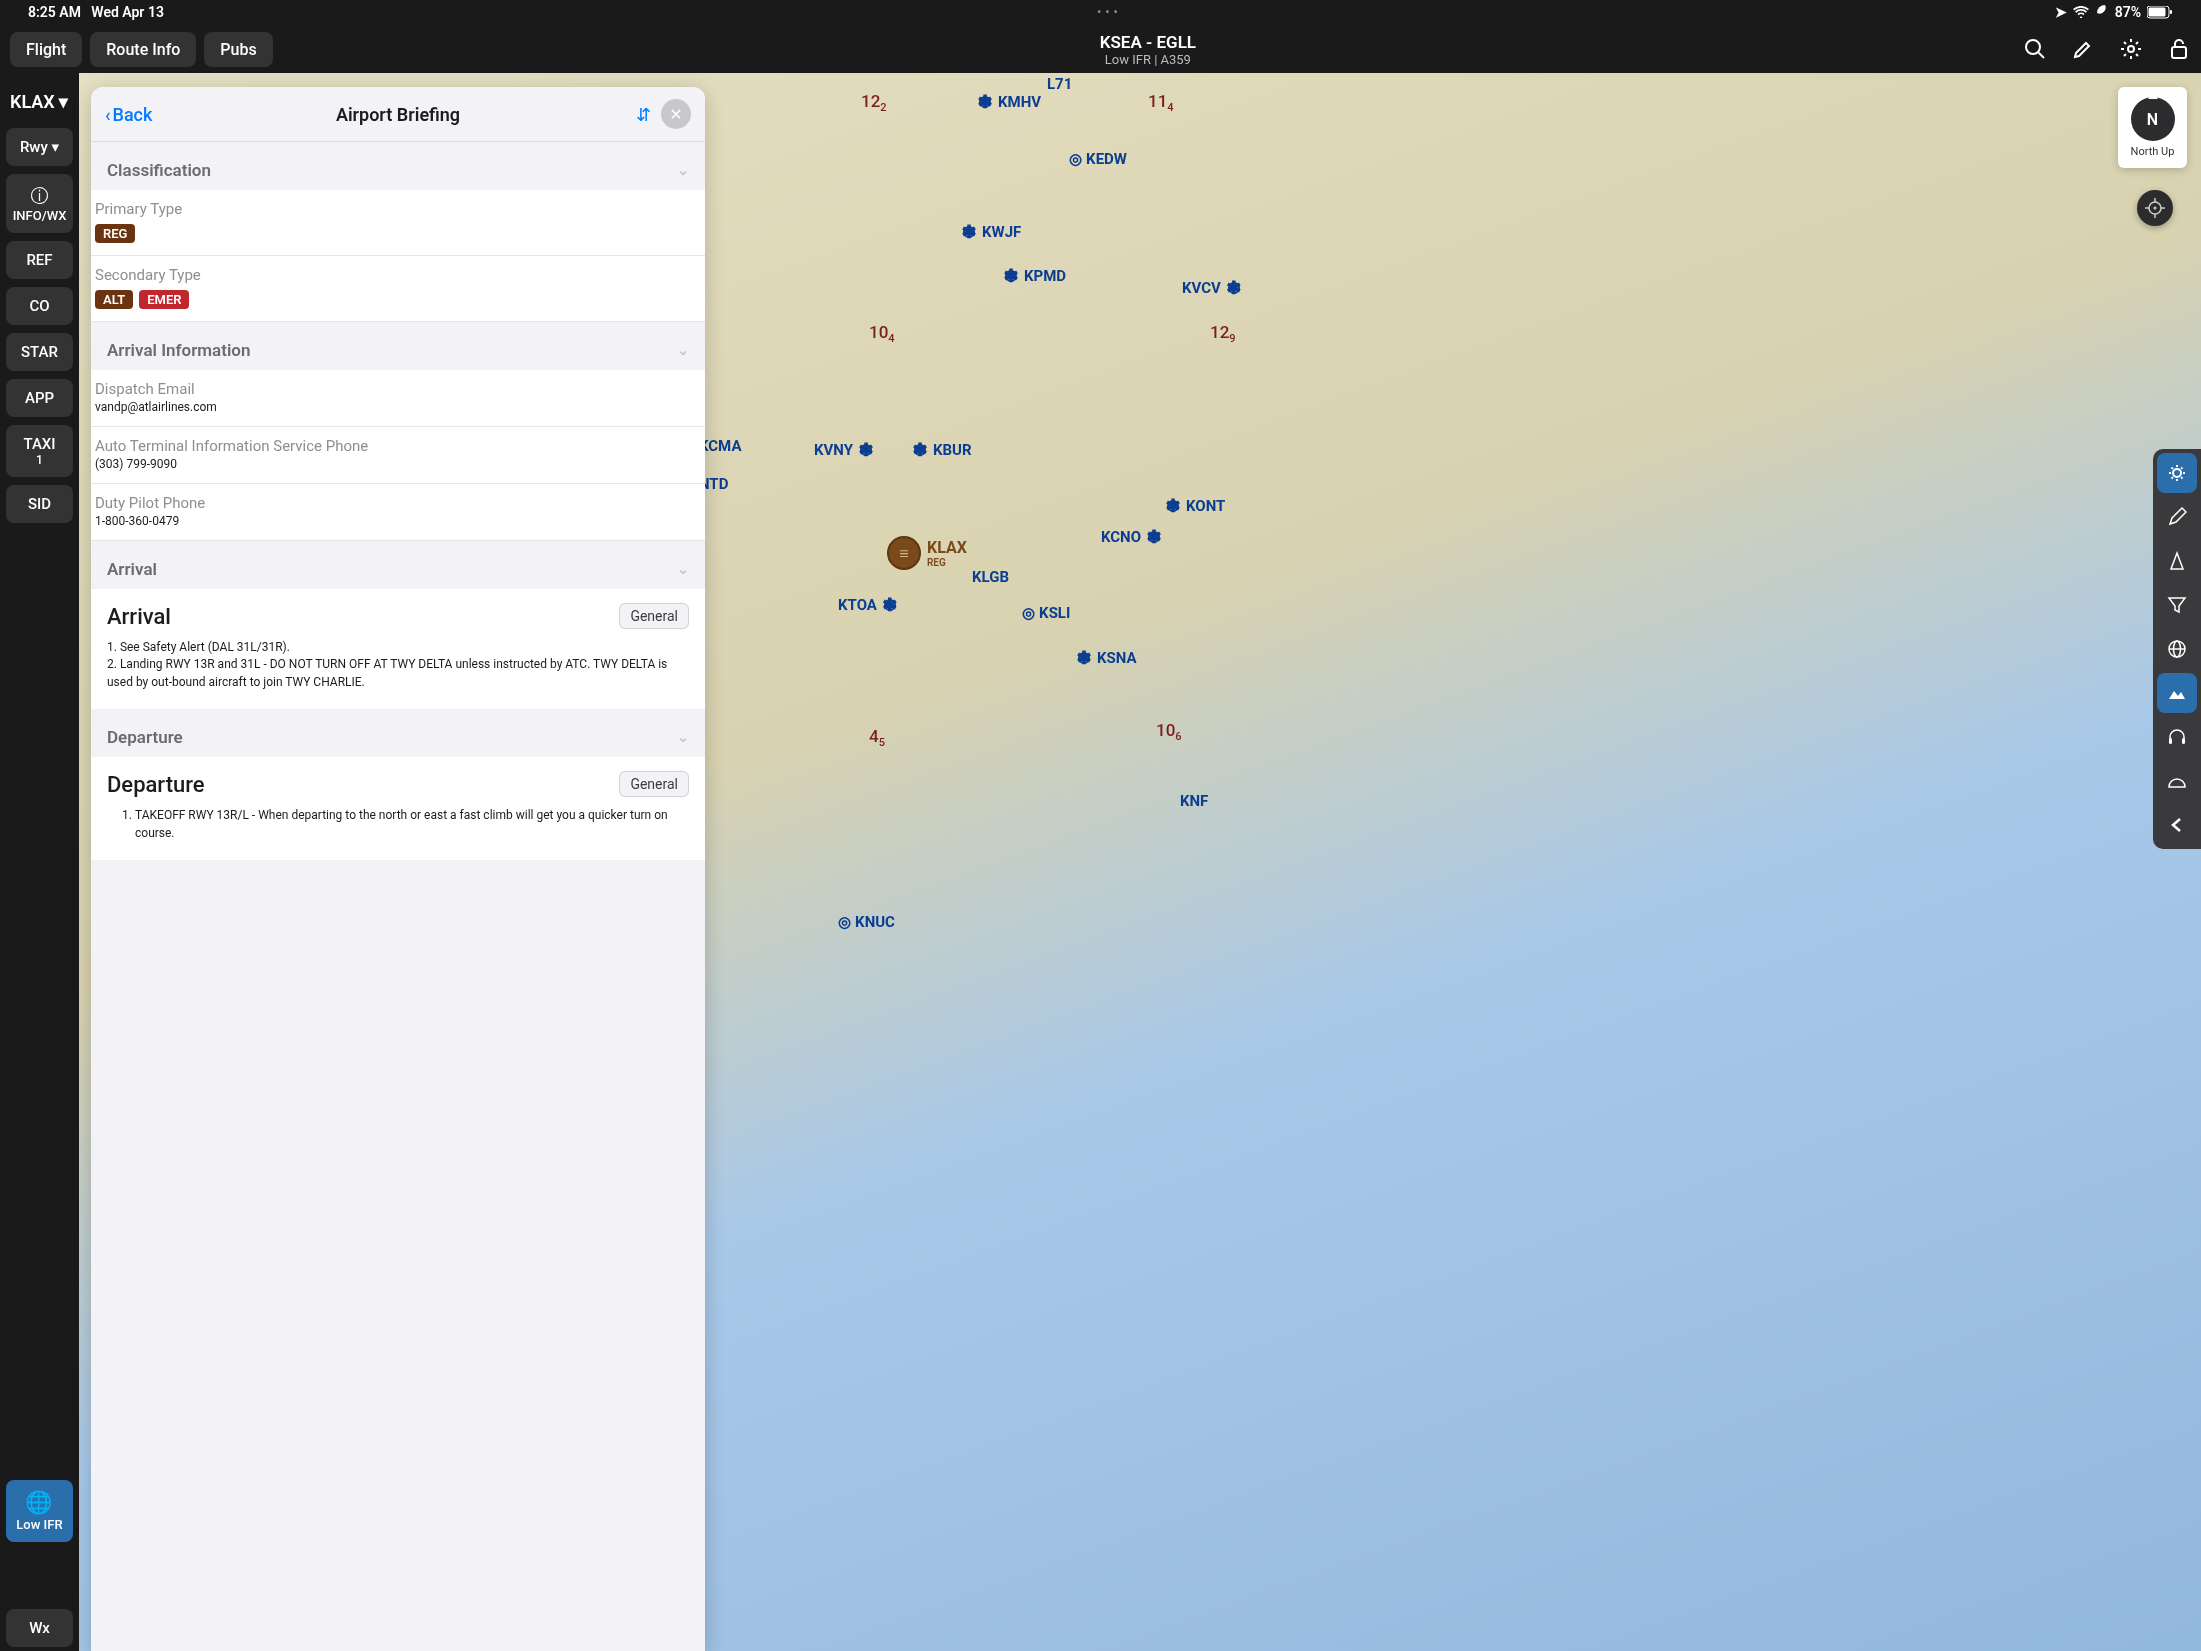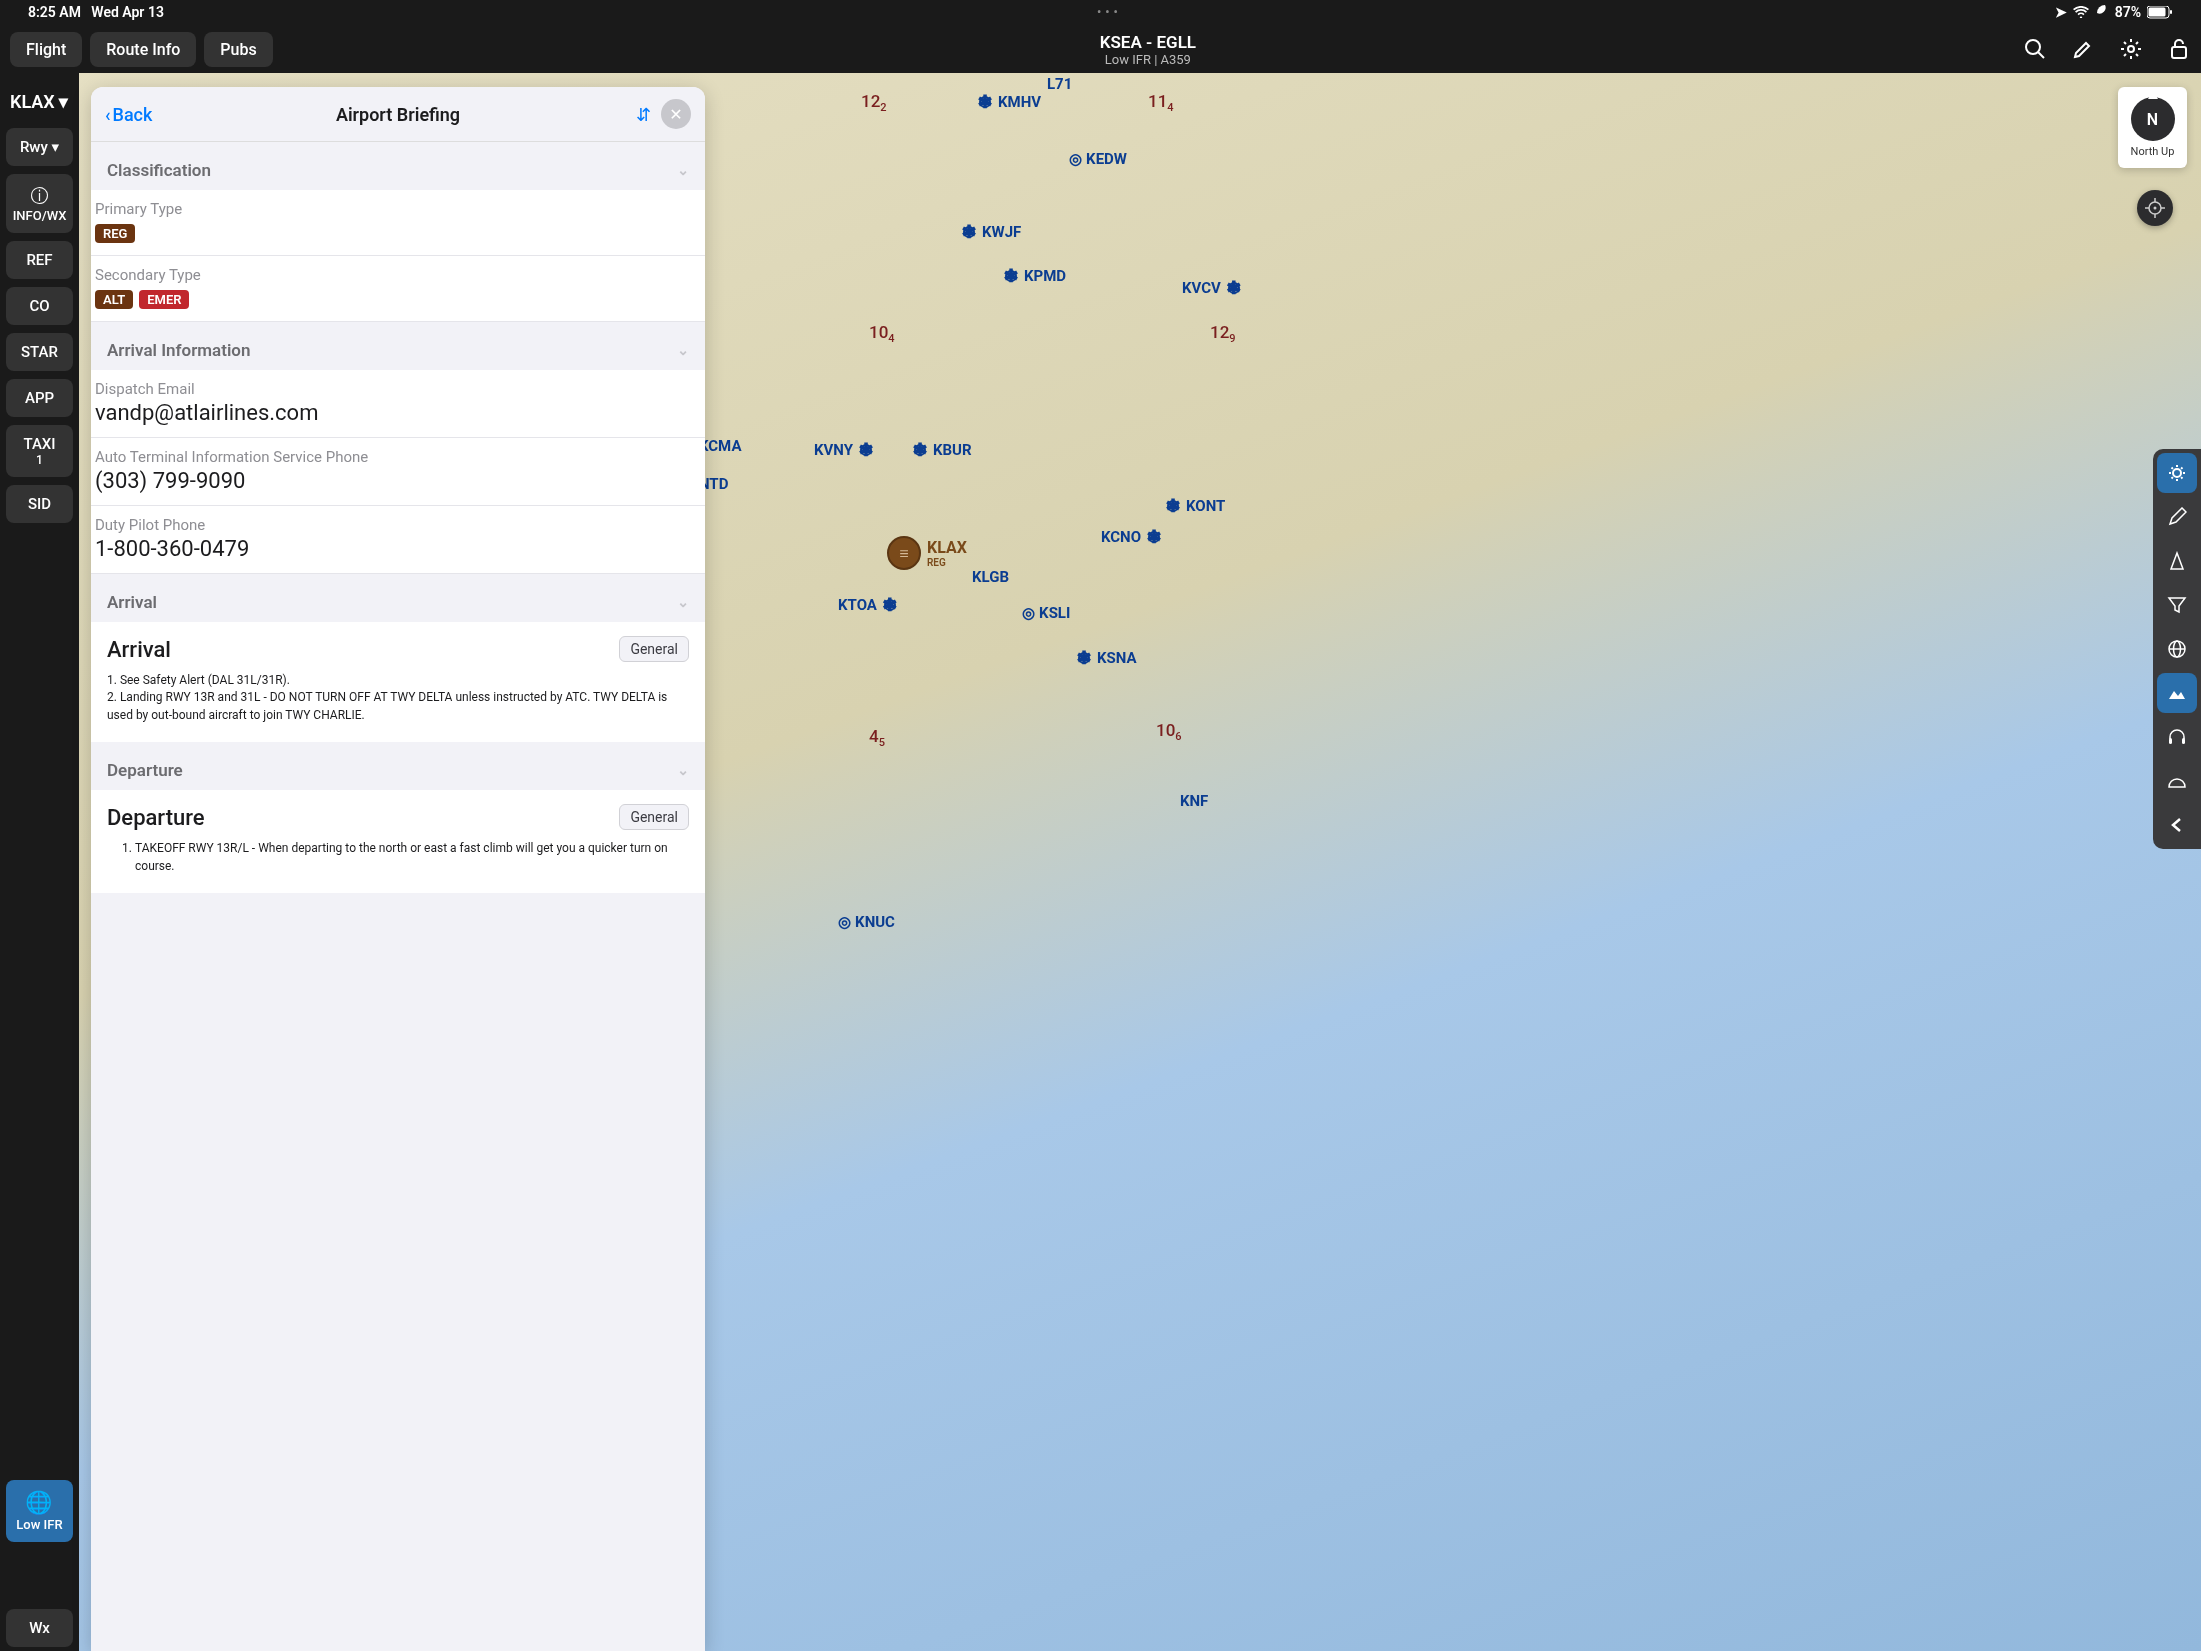--- a/index.html
+++ b/index.html
@@ -34,21 +34,21 @@
 .panel-header .back { color:#007aff; font-size:18px; font-weight:500; display:flex; align-items:center; gap:2px; cursor:pointer; }
 .panel-header .title { font-size:18px; font-weight:600; color:#1c1c1e; position:absolute; left:50%; transform:translateX(-50%); }
 .panel-header .hr { display:flex; align-items:center; gap:10px; }
 .panel-header .collapse-ico { color:#007aff; font-size:18px; cursor:pointer; }
 .panel-header .close { width:30px; height:30px; border-radius:15px; background:#c7c7cc; color:#fff; display:flex; align-items:center; justify-content:center; font-size:16px; cursor:pointer; }
 .panel-body { flex:1; overflow-y:auto; }
 .section-h { padding:18px 16px 10px; color:#6c6c70; font-size:17px; font-weight:600; display:flex; justify-content:space-between; align-items:center; background:#f2f2f7; }
 .section-h .chev { color:#c7c7cc; font-size:14px; }
 .row { background:#fff; padding:10px 4px 12px; border-bottom:1px solid #e5e5ea; }
 .row .label { color:#8e8e93; font-size:15px; }
-.row .val { color:#1c1c1e; font-size:22px; margin-top:2px; }
+.row .val { color:#1c1c1e; font-size:12px; margin-top:2px; }
 .badges { display:flex; gap:6px; margin-top:6px; }
 .badge { display:inline-block; padding:2px 8px; border-radius:4px; color:#fff; font-size:13px; font-weight:600; }
 .badge.reg { background:#6b3410; }
 .badge.alt { background:#6b3410; }
 .badge.emer { background:#c1272d; }
 .content-block { background:#fff; padding:14px 16px 18px; }
 .content-block .hdr { display:flex; justify-content:space-between; align-items:center; margin-bottom:10px; }
 .content-block h3 { font-size:22px; font-weight:500; color:#1c1c1e; }
 .tag-general { background:#f2f2f7; border:1px solid #d1d1d6; border-radius:6px; padding:4px 10px; font-size:14px; color:#3c3c43; }
 .content-block p, .content-block li { font-size:12px; color:#1c1c1e; line-height:1.45; }

